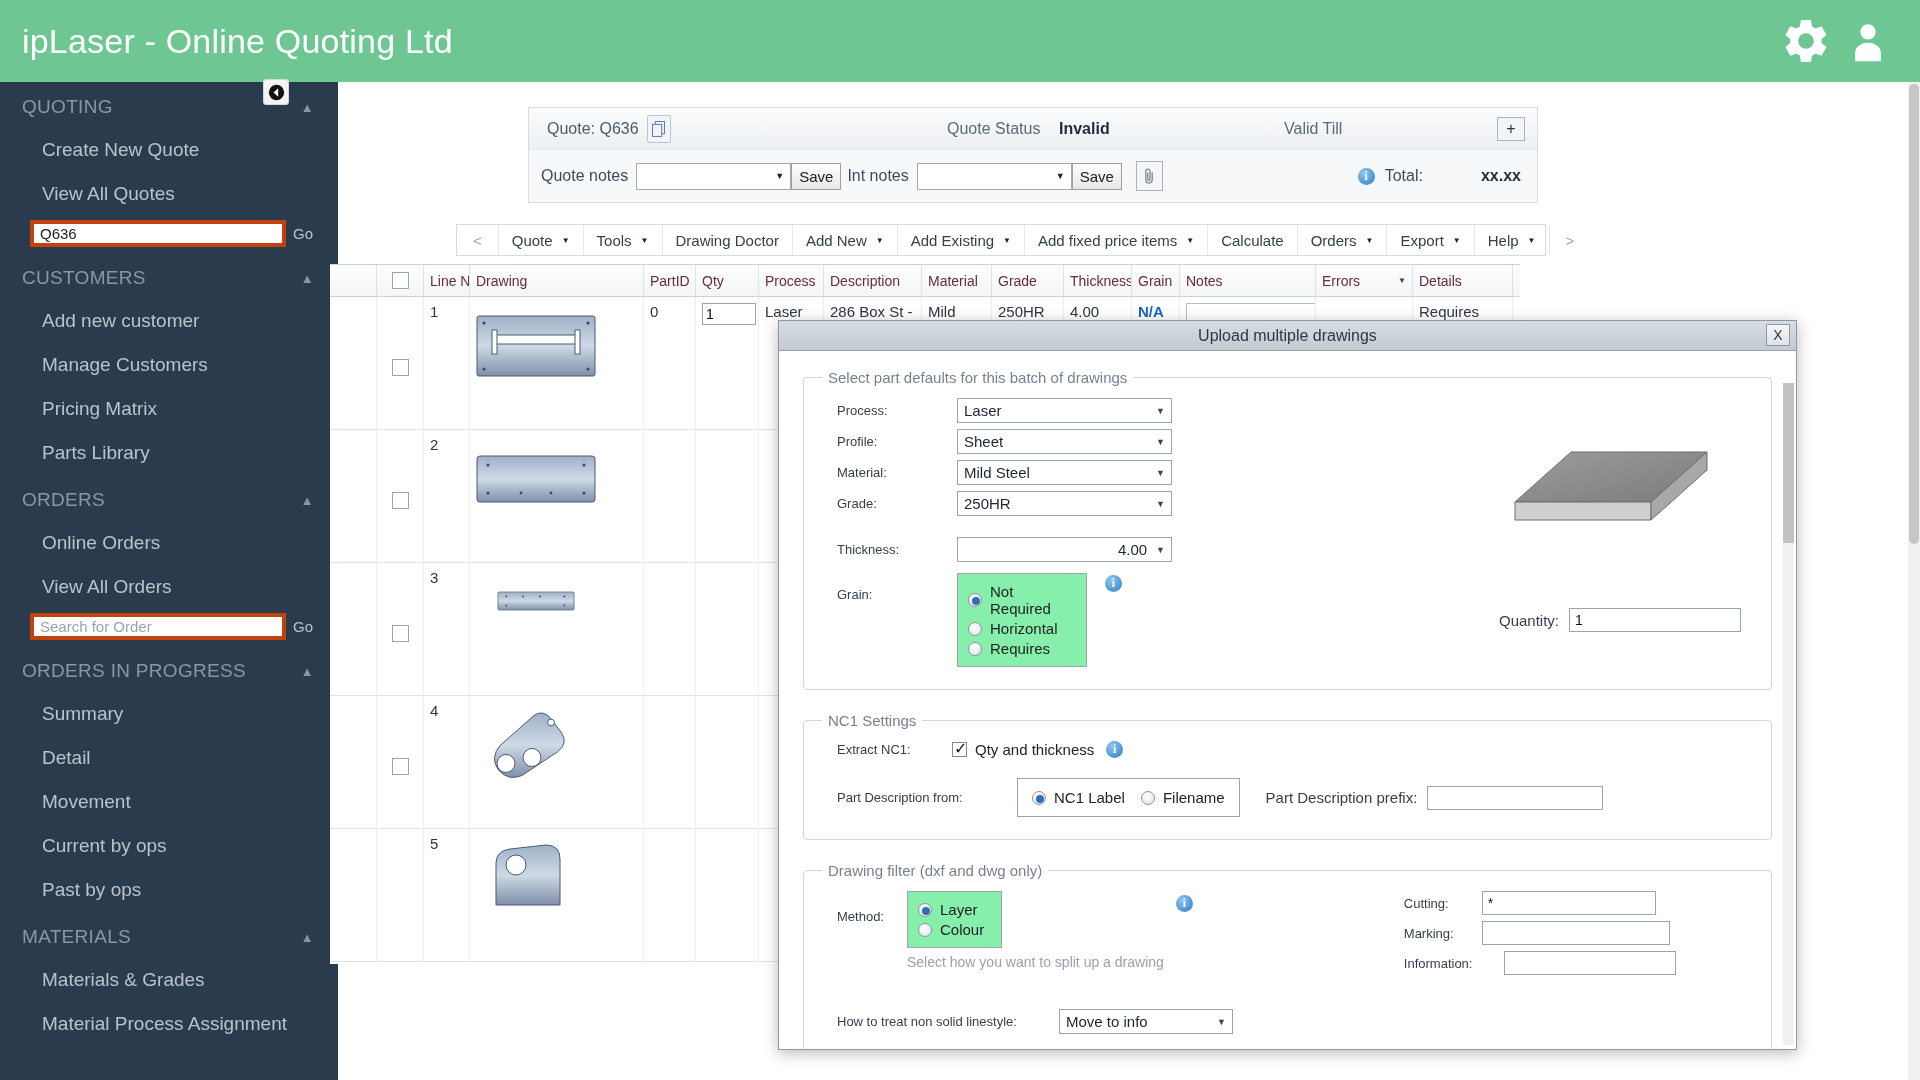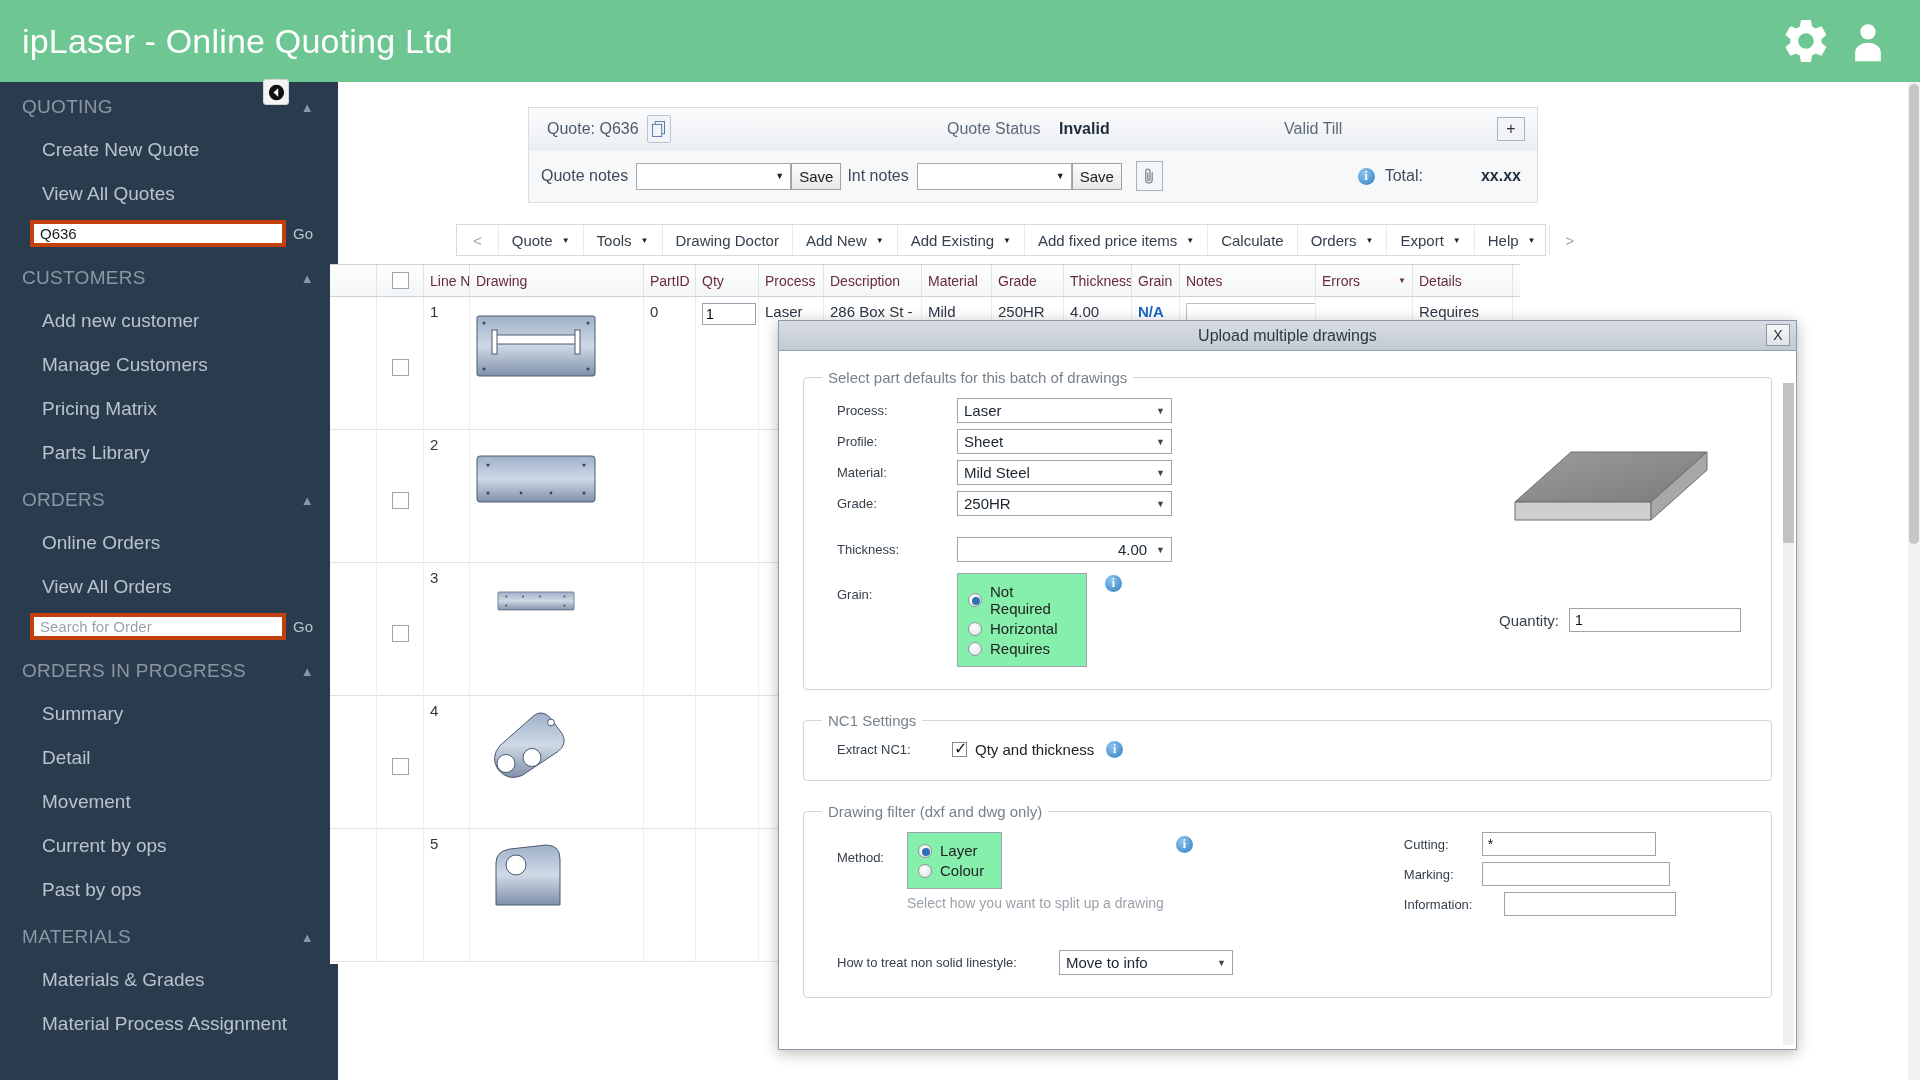--- a/index.html
+++ b/index.html
@@ -660,20 +660,35 @@
     <fieldset class="group">
       <legend>NC1 Settings</legend>
 
       <div class="frow">
         <span class="flabel" style="width:115px;">Extract NC1:</span>
         <span class="chk on"></span>
         <span style="font-size:15px; color:#222; margin-left:8px;">Qty and thickness</span>
         <span class="info-dot" style="margin-left:12px;">i</span>
       </div>
 
+      <div class="frow" style="margin-top:20px;">
+        <span class="flabel" style="width:180px;">Part Description from:</span>
+        <div class="seg-box">
+          <div class="radio-line">
+            <span class="radio on"></span>
+            <span>NC1 Label</span>
+          </div>
+          <div class="radio-line">
+            <span class="radio"></span>
+            <span>Filename</span>
+          </div>
+        </div>
+        <span style="font-size:15px; color:#343f4b; margin-left:26px;">Part Description prefix:</span>
+        <input class="txtin" style="width: 176px; margin-left: 10px;" value="">
+      </div>
     </fieldset>
 
     <fieldset class="group">
       <legend>Drawing filter (dxf and dwg only)</legend>
 
       <div style="display:flex; align-items:flex-start;">
         <div style="display:flex; align-items:flex-start;">
           <span class="flabel" style="width:70px; margin-top:18px;">Method:</span>
           <div>
             <div class="radio-box" style="width:95px;">

